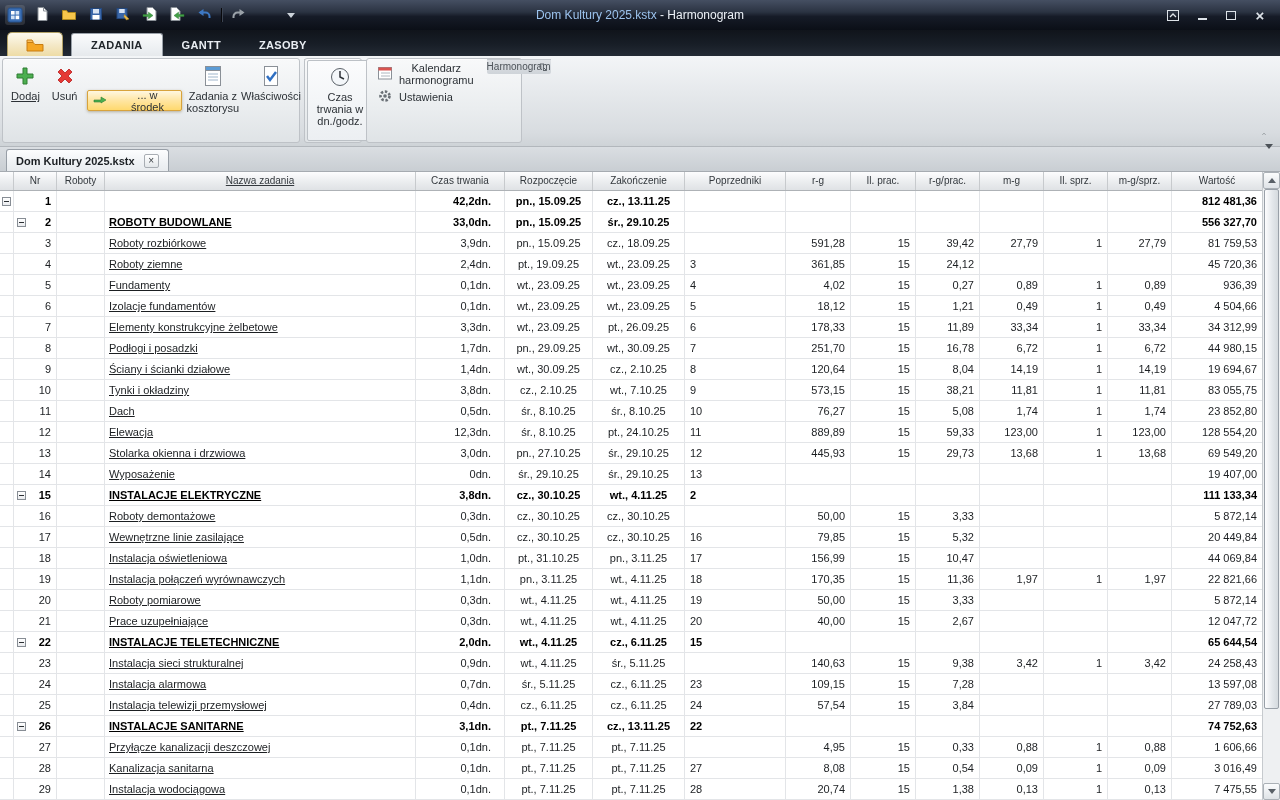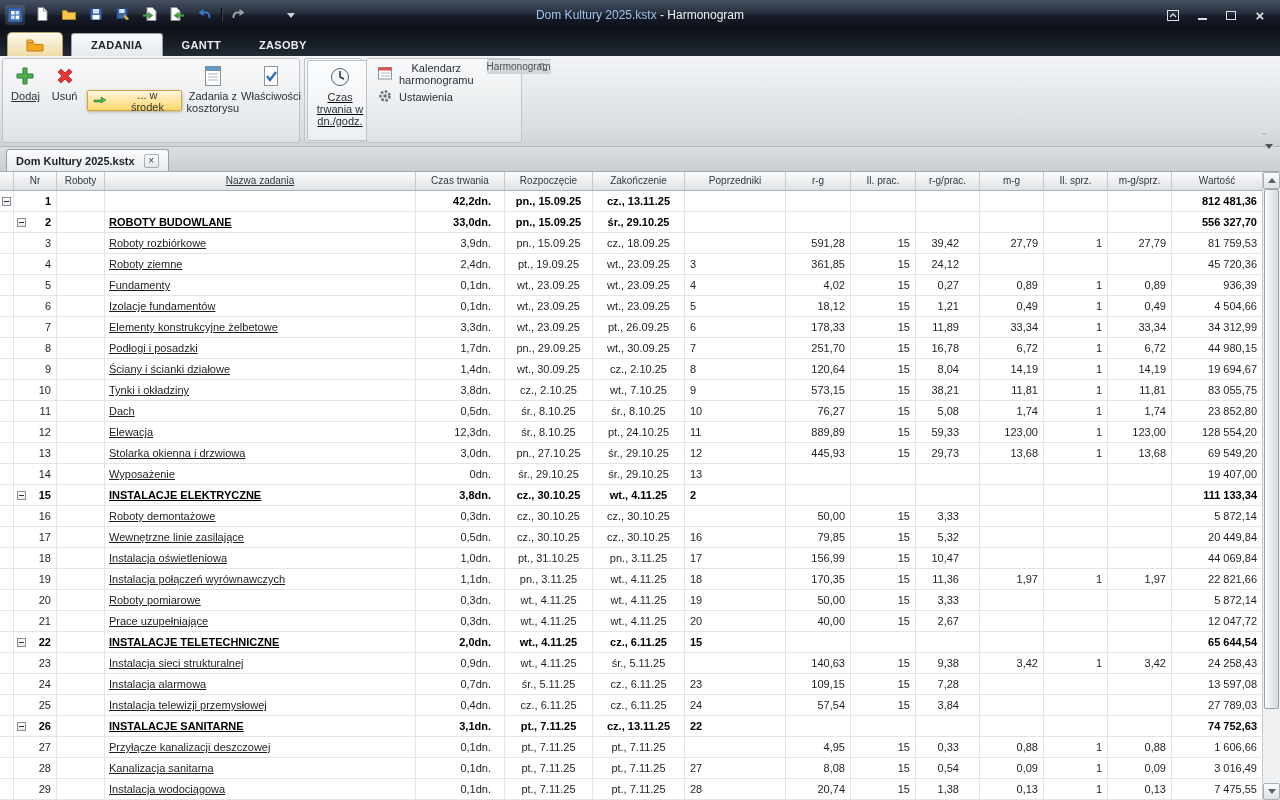--- a/index.html
+++ b/index.html
@@ -96,21 +96,21 @@
   .c-tree  { width:14px;  flex:0 0 14px;  display:flex; align-items:center; justify-content:center; }
   .c-nr    { width:43px;  flex:0 0 43px;  text-align:right; padding-right:5px; position:relative; }
   .c-status{ width:48px;  flex:0 0 48px; }
   .c-name  { width:311px; flex:0 0 311px; text-align:left; padding-left:4px;text-decoration:underline; }
   .c-czas  { width:89px;  flex:0 0 89px;  text-align:right; padding-right:13px; }
   .c-start { width:88px;  flex:0 0 88px;  text-align:center; }
   .c-end   { width:92px;  flex:0 0 92px;  text-align:center; }
   .c-poprz { width:101px; flex:0 0 101px; text-align:left; padding-left:5px; }
   .c-rg    { width:65px;  flex:0 0 65px;  text-align:right; padding-right:5px; }
   .c-ilp   { width:65px;  flex:0 0 65px;  text-align:right; padding-right:5px; }
-  .c-rgp   { width:64px;  flex:0 0 64px;  text-align:right; padding-right:20px; }
+  .c-rgp   { width:64px;  flex:0 0 64px;  text-align:right; padding-right:5px; }
   .c-mg    { width:64px;  flex:0 0 64px;  text-align:right; padding-right:5px; }
   .c-ils   { width:64px;  flex:0 0 64px;  text-align:right; padding-right:5px; }
   .c-mgs   { width:64px;  flex:0 0 64px;  text-align:right; padding-right:5px; }
   .c-wart  { width:90px;  flex:0 0 90px;  text-align:right; padding-right:5px; border-right:none; }
   .th.c-nr,.th.c-name,.th.c-czas,.th.c-poprz,.th.c-rg,.th.c-ilp,.th.c-rgp,.th.c-mg,.th.c-ils,.th.c-mgs,.th.c-wart
       { text-align:center; padding:0; }
 
   .expander { display:inline-flex; align-items:center; justify-content:center; width:9px; height:9px;
               border:1px solid #878d94; background:linear-gradient(#ffffff,#e9ebee); flex:0 0 9px; }
   .expander i { display:block; width:5px; height:1px; background:#2b2f33; }
@@ -277,21 +277,21 @@
                 <rect x="5.5" y="2.5" width="13" height="19" fill="#ffffff" stroke="#8a9097"></rect>
                 <path d="M8 12l3 4 6-8" stroke="#2f6fc2" stroke-width="2.5" fill="none"></path>
               </svg>
             </span>
           <span class="blabel">Właściwości</span>
         </button>
       </div>
       <div class="rgroup-label">Zadania</div>
     </div>
 
-    <div class="rgroup" style="width:58px;text-decoration:underline;">
+    <div class="rgroup" style="width:58px;">
       <div class="rgroup-body" style="justify-content:center;">
         <button class="bigbtn framed" style="width:66px;">
           <span class="bicon">
               <svg width="22" height="22" viewBox="0 0 22 22">
                 <circle cx="11" cy="11" r="8.5" fill="#f4f7fa" stroke="#5a6168"></circle>
                 <path d="M11 5v6l4 2" stroke="#2c3136" stroke-width="1.5" fill="none"></path>
               </svg>
             </span>
           <span class="blabel">Czas trwania w dn./godz.</span>
         </button>

